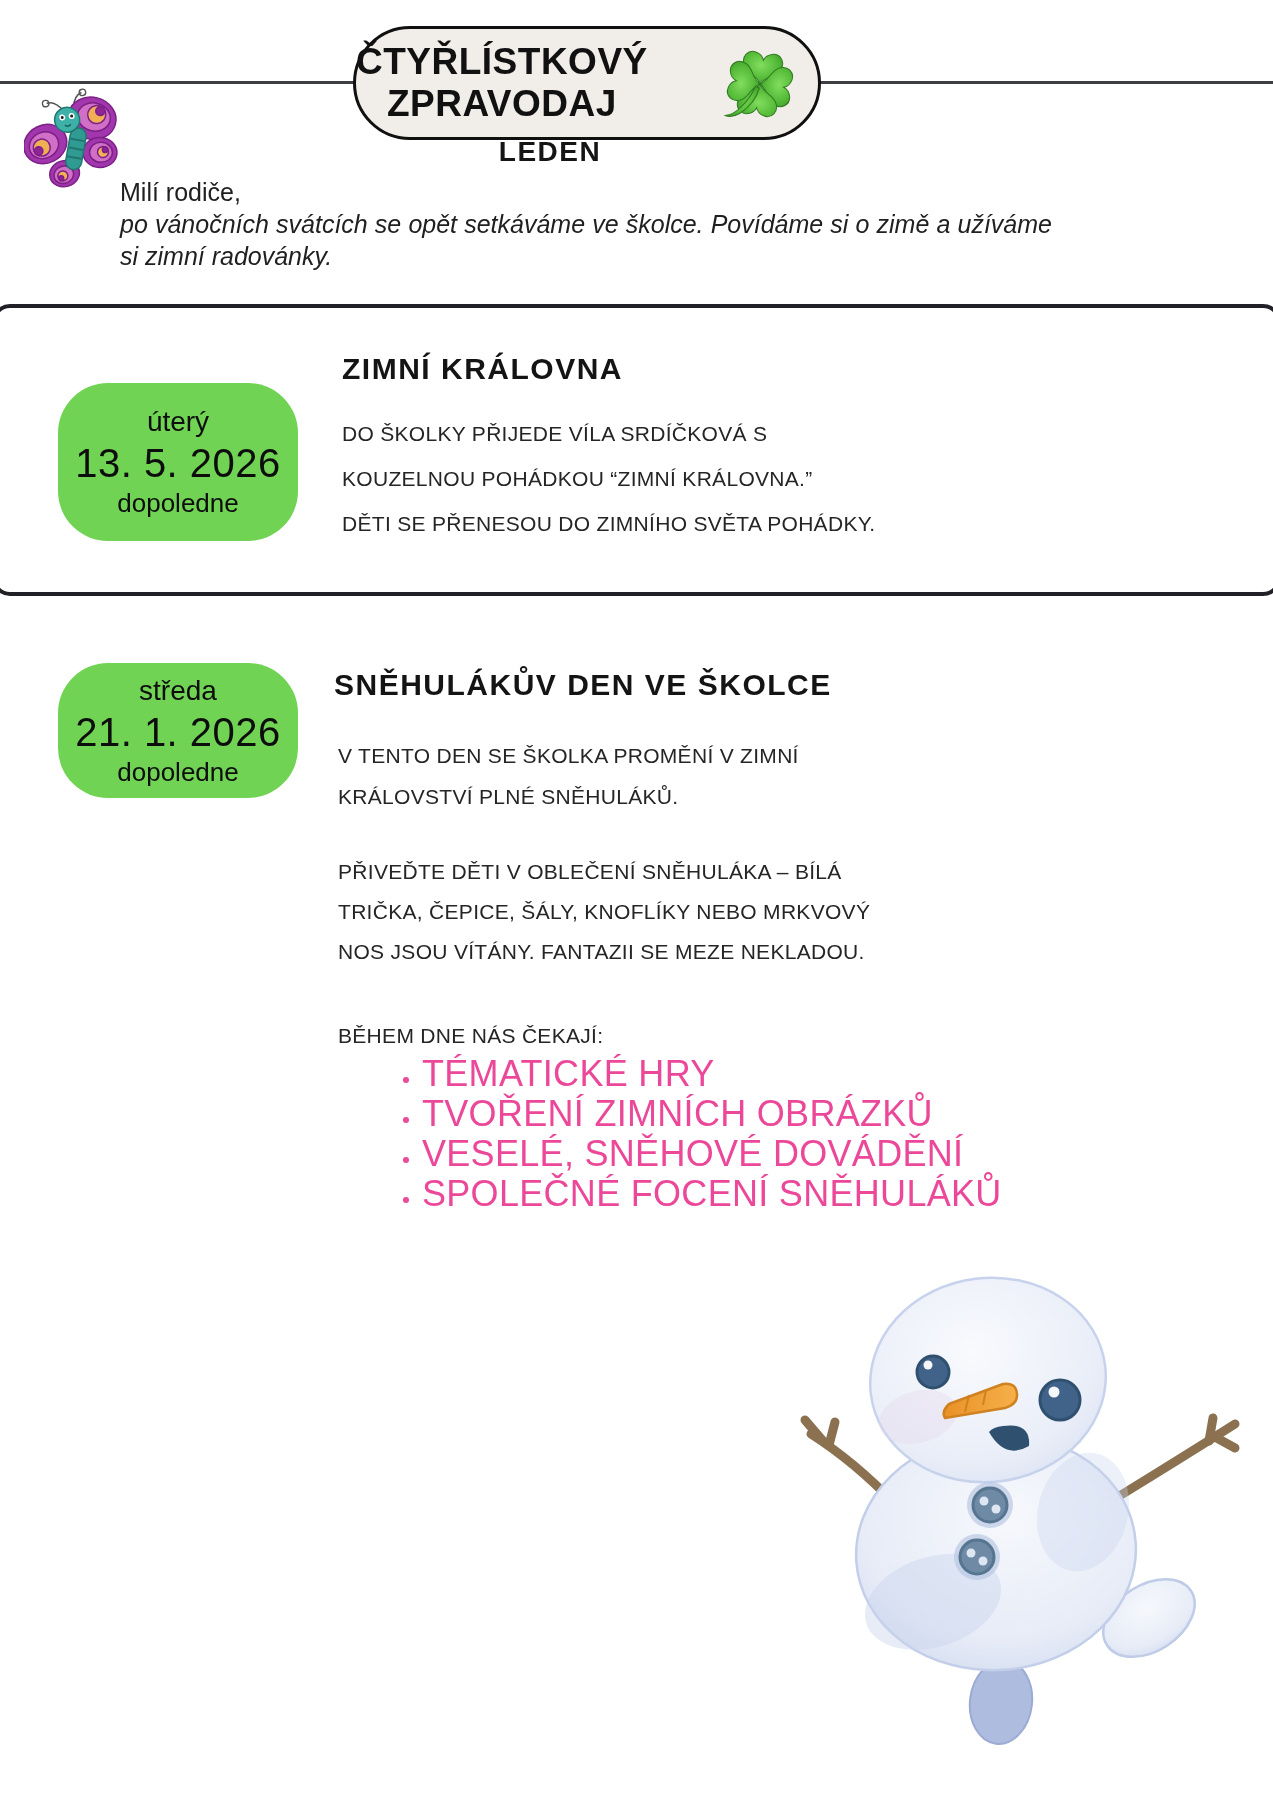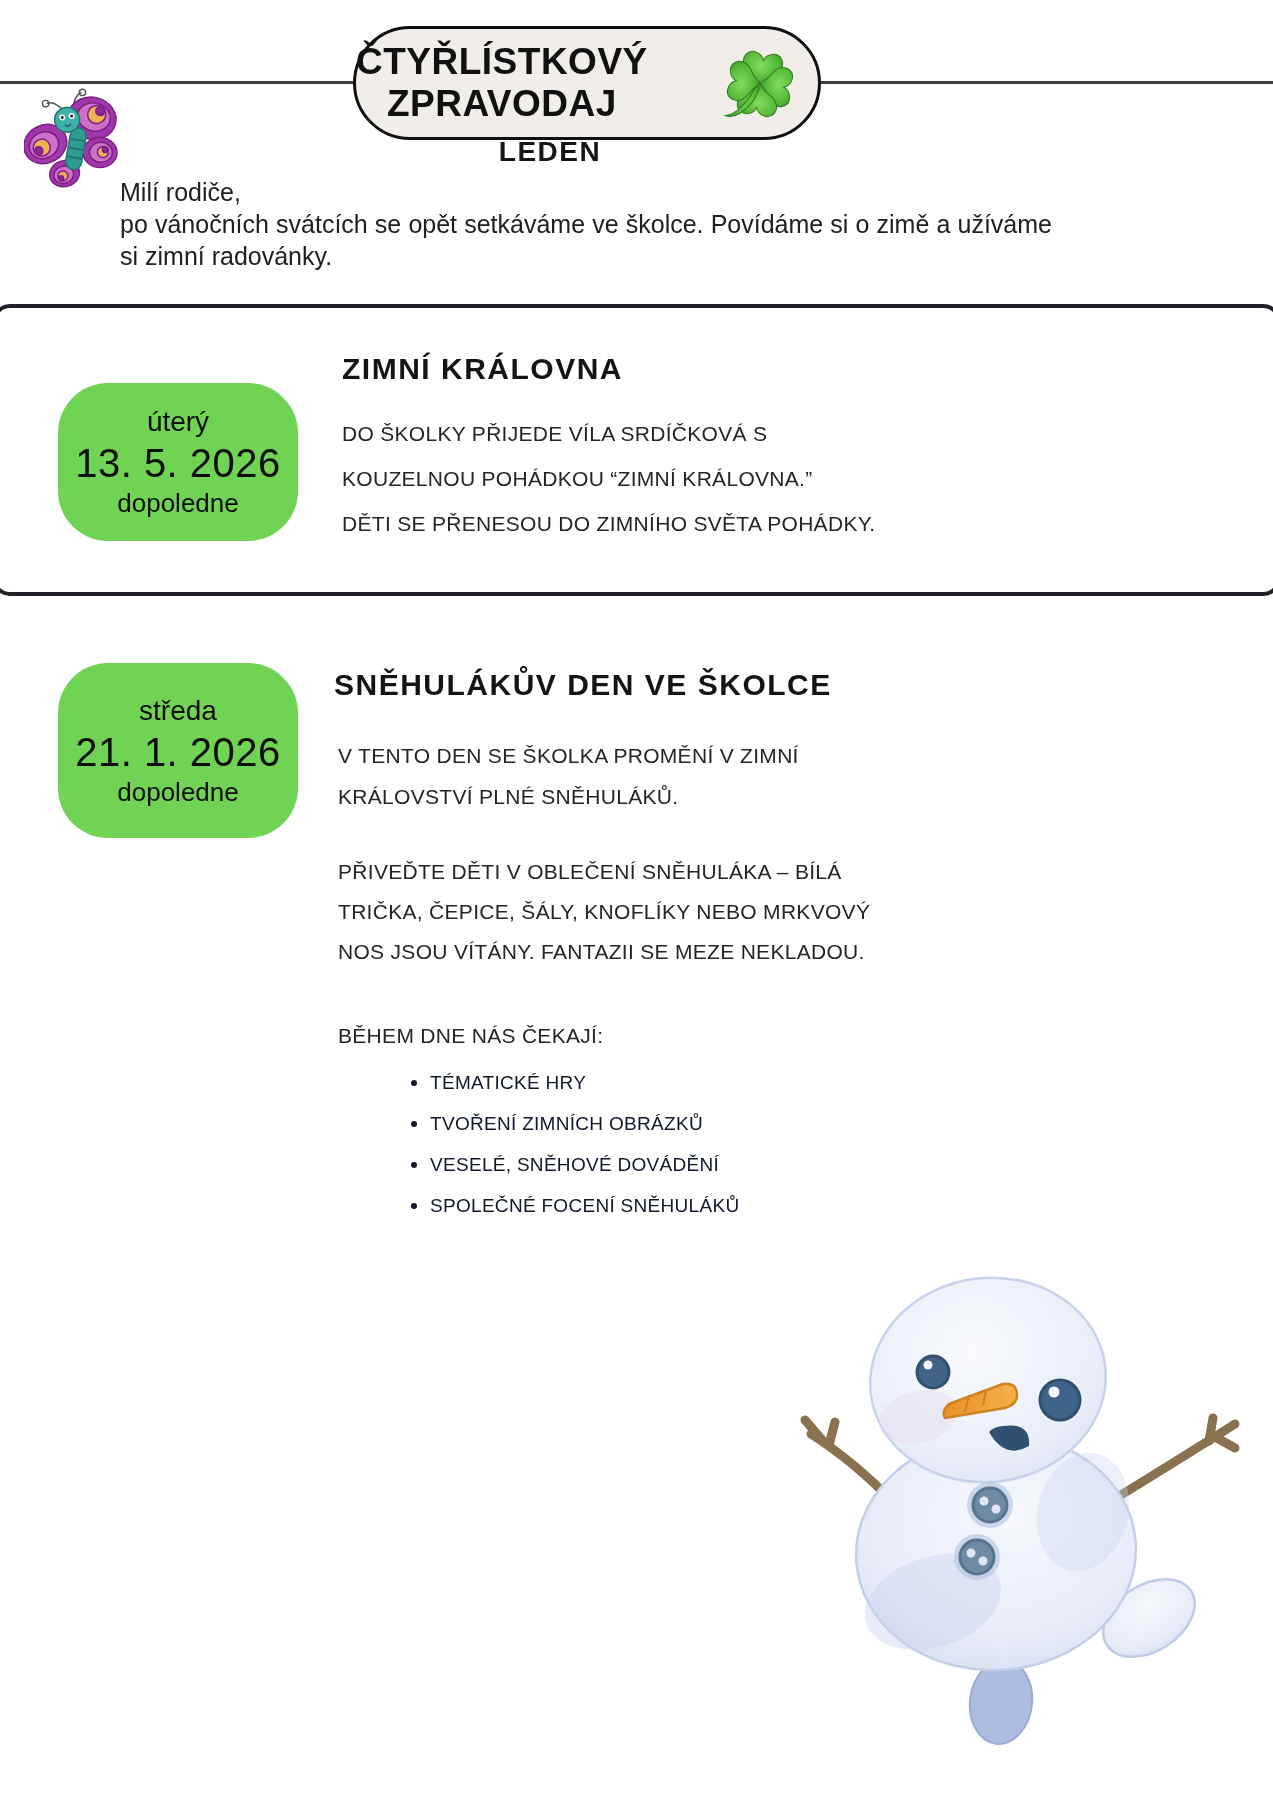--- a/index.html
+++ b/index.html
@@ -21,49 +21,49 @@
   }
   .clover{position:absolute;right:14px;bottom:4px;width:88px;height:86px;}
   .month{
     position:absolute;left:150px;top:136px;width:800px;text-align:center;
     font-size:28px;font-weight:bold;letter-spacing:1.5px;color:#151515;
   }
   .butterfly{position:absolute;left:24px;top:88px;width:100px;height:104px;}
   
   .intro{position:absolute;left:120px;top:176px;width:932px;font-size:25px;line-height:32px;color:#202020;}
   .intro .greeting{display:block;}
-  .intro .para{display:block;text-align:justify;}
+  .intro .para{display:block;text-align:justify;font-style:italic;}
   
   .frame1{
     position:absolute;left:-8px;top:304px;width:1289px;height:292px;box-sizing:border-box;
     border:4px solid #202026;border-radius:18px;
   }
   
   .badge{
     position:absolute;left:58px;width:240px;background:#70d354;border-radius:50px;
     display:flex;flex-direction:column;align-items:center;justify-content:center;
     color:#0d0d0d;text-align:center;
   }
   .badge .day{font-size:28px;line-height:34px;}
   .badge .date{font-size:40px;line-height:48px;letter-spacing:0.5px;}
   .badge .time{font-size:26px;line-height:32px;}
   .badge1{top:383px;height:158px;}
-  .badge2{top:663px;height:175px;}
+  .badge2{top:663px;height:135px;}
   
   .evt-title{position:absolute;font-weight:bold;color:#141414;letter-spacing:1.5px;}
   .title1{left:342px;top:352px;font-size:30px;}
   .title2{left:334px;top:668px;font-size:30px;}
   .evt-body{position:absolute;font-size:21px;color:#252525;white-space:pre-line;letter-spacing:0.3px;}
   .body1{left:342px;top:411px;line-height:45px;}
   .body2a{left:338px;top:735px;line-height:41px;}
   .body2b{left:338px;top:852px;line-height:40px;}
   .body2c{left:338px;top:1016px;line-height:40px;}
   .bullets{
-    position:absolute;left:392px;top:1052px;margin:10px;padding:0 0 0 28px;
-    font-size:19px;line-height:40px;color:#0f172a;letter-spacing:0.3px;
+    position:absolute;left:392px;top:1052px;margin:2px;padding:0 0 0 28px;
+    font-size:36px;line-height:40px;color:#ec4899;letter-spacing:0.3px;
   }
   .bullets li{margin:0;padding:0;}
   .bullets li::marker{font-size:20px;}
   .snowman{position:absolute;left:783px;top:1252px;width:475px;height:505px;}
 </style>
 </head>
 <body>
 
 <div id="page">
 

